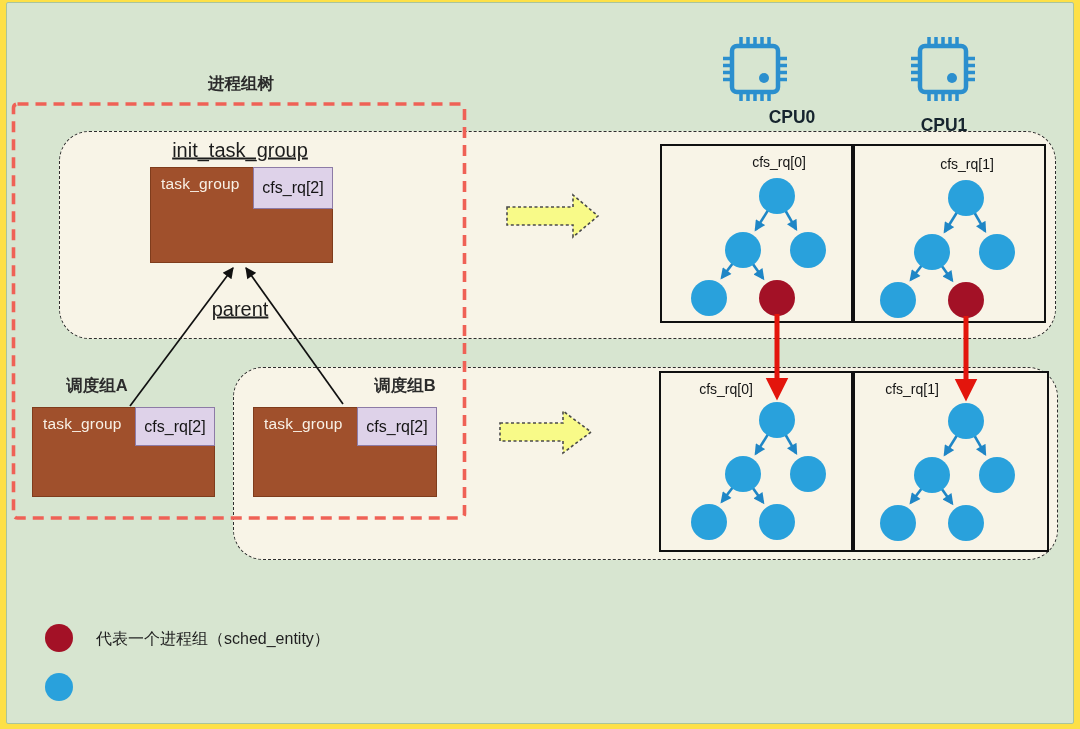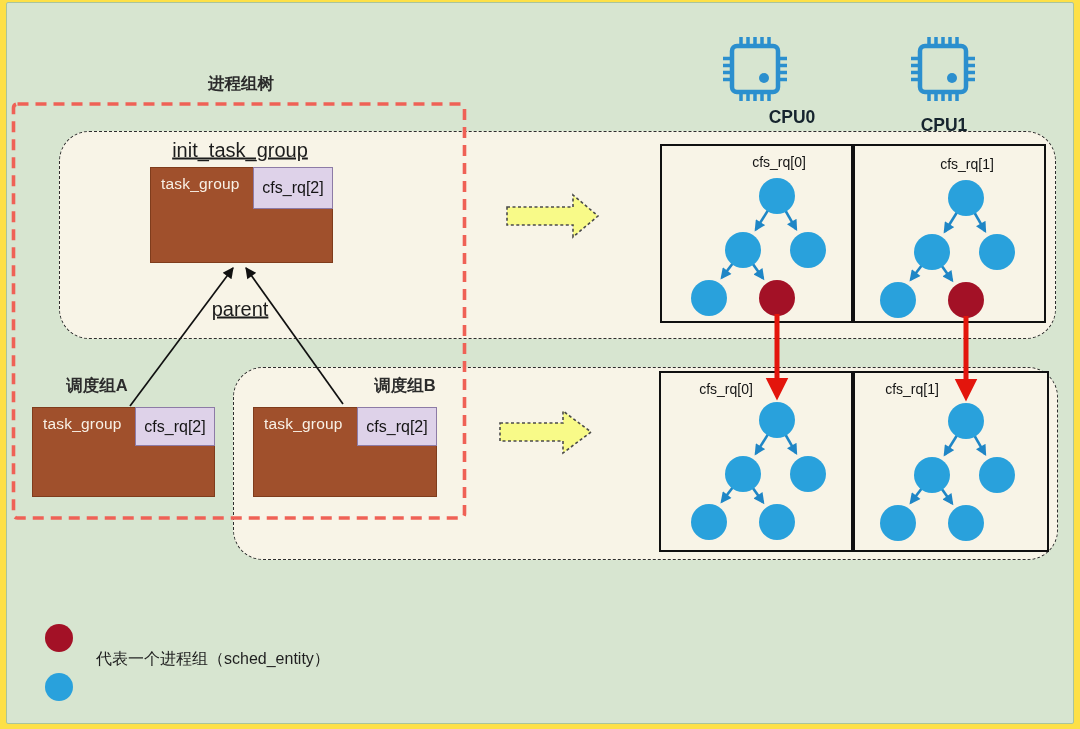--- a/index.html
+++ b/index.html
@@ -41,21 +41,21 @@
   #rq-bot-1{left:853px;top:371px;width:196px;height:181px;}
   .boxtitle{font-size:14px;color:#141414;}
   .grouptitle{font-size:16.5px;font-weight:600;color:#2b2b2b;}
   .smalllabel{font-size:20px;color:#1c1c1c;text-decoration:underline;}
   .cpulabel{font-size:17.5px;font-weight:700;color:#16242e;}
   
   .sw{position:absolute;width:28px;height:28px;border-radius:50%;}
   #sw-group{left:45px;top:624px;background:#a31126;}
   #sw-proc{left:45px;top:673px;background:#29a1dc;}
   .legend-text{position:absolute;left:96px;font-size:16px;color:#1f1f1f;white-space:nowrap;}
-  #lg-group{top:629px;margin-top:20px;}
+  #lg-group{top:629px;}
   #lg-proc{top:678px;}
   #overlay{position:absolute;left:0;top:0;width:1080px;height:729px;pointer-events:none;}
   .bn{fill:#29a1dc;}
   .rn{fill:#a31126;}
   .tl{stroke:#1f86c6;stroke-width:2.6;}
   .chipstroke{fill:none;stroke:#2b8fce;stroke-width:4.5;}
   .chipfill{fill:#2b8fce;}
 </style>
 </head>
 <body>

